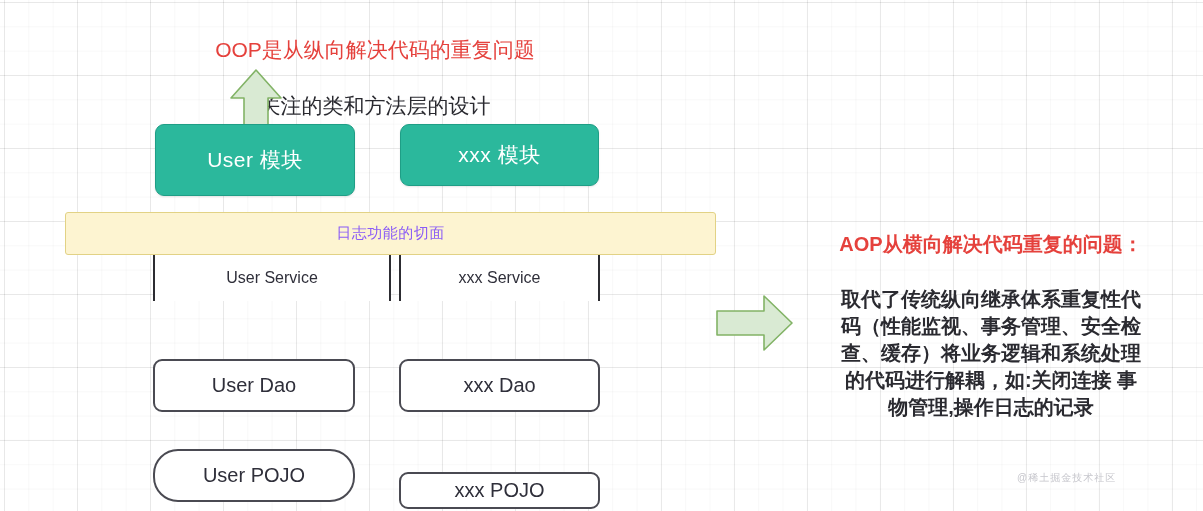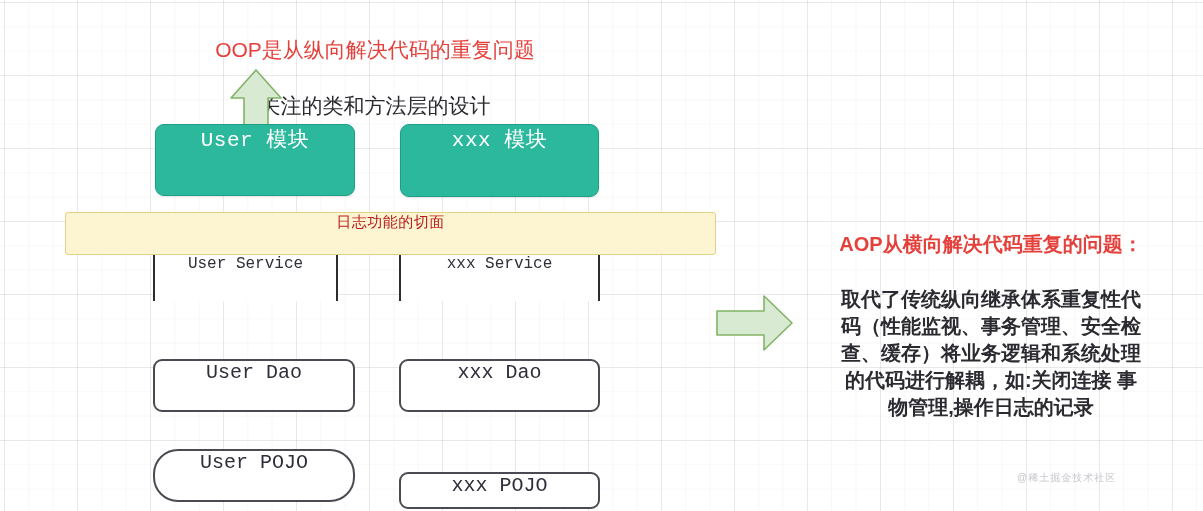--- a/index.html
+++ b/index.html
@@ -28,43 +28,43 @@
       73px 73px,
       73px 73px;
     background-position: 4px 2px, 4px 2px, 4px 2px, 4px 2px;
   }
 
   
   .node {
     position: absolute;
     box-sizing: border-box;
     display: flex;
+    align-items: center;
     justify-content: center;
     text-align: center;
     white-space: nowrap;
-    font-family: Liberation Mono, monospace;
   }
 
   
   .module-box {
     background: #2bb89c;
     border: 1px solid #1f9e86;
     border-radius: 9px;
     color: #ffffff;
     font-size: 21px;
     letter-spacing: 0.5px;
     box-shadow: 0 1px 2px rgba(0,0,0,0.10);
   }
 
   
   .aspect-bar {
     background: #fdf4d1;
     border: 1.5px solid #e2d285;
     border-radius: 3px;
-    color: #b91c1c;
+    color: #8b5cf6;
     font-size: 15px;
     letter-spacing: 0.5px;
   }
 
   
   .service-cell {
     background: #ffffff;
     border-left: 2px solid #2c2c31;
     border-right: 2px solid #2c2c31;
     color: #2f2f3a;
@@ -123,29 +123,29 @@
 
   <div class="arrow" style="left:228px; top:68px;">
     <svg width="56" height="60" viewBox="0 0 56 60" xmlns="http://www.w3.org/2000/svg">
       <polygon points="28,2 53,30 40,30 40,59 16,59 16,30 3,30" fill="#d9ead3" stroke="#82b366" stroke-width="1.6" stroke-linejoin="round"></polygon>
     </svg>
   </div>
 
   <div class="node module-box" style="left:155px; top:124px; width:200px; height:72px;">
     <span>User 模块</span>
   </div>
-  <div class="node module-box" style="left:400px; top:124px; width:199px; height:73px;">
+  <div class="node module-box" style="left:400px; top:124px; width:199px; height:62px;">
     <span>xxx 模块</span>
   </div>
 
   <div class="node aspect-bar" style="left:65px; top:212px; width:651px; height:43px;">
     <span>日志功能的切面</span>
   </div>
 
-  <div class="node service-cell" style="left:153px; top:255px; width:185px; height:46px;">
+  <div class="node service-cell" style="left:153px; top:255px; width:238px; height:46px;">
     <span>User Service</span>
   </div>
   <div class="node service-cell" style="left:399px; top:255px; width:201px; height:46px;">
     <span>xxx Service</span>
   </div>
 
 
   <div class="arrow" style="left:716px; top:294px;">
     <svg width="78" height="58" viewBox="0 0 78 58" xmlns="http://www.w3.org/2000/svg">
       <polygon points="1,17 48,17 48,2 76,29 48,56 48,41 1,41" fill="#d9ead3" stroke="#82b366" stroke-width="1.6" stroke-linejoin="round"></polygon>

